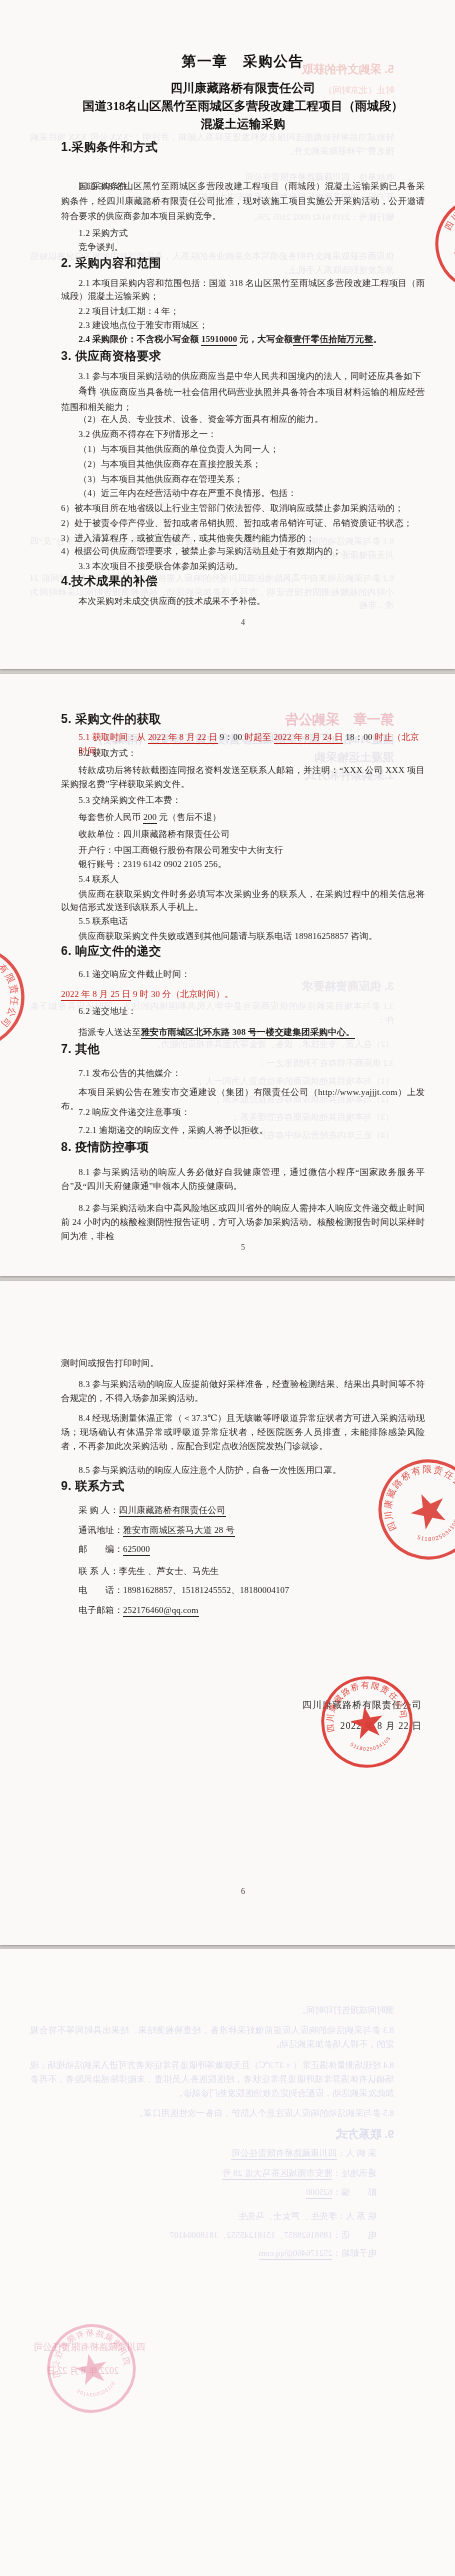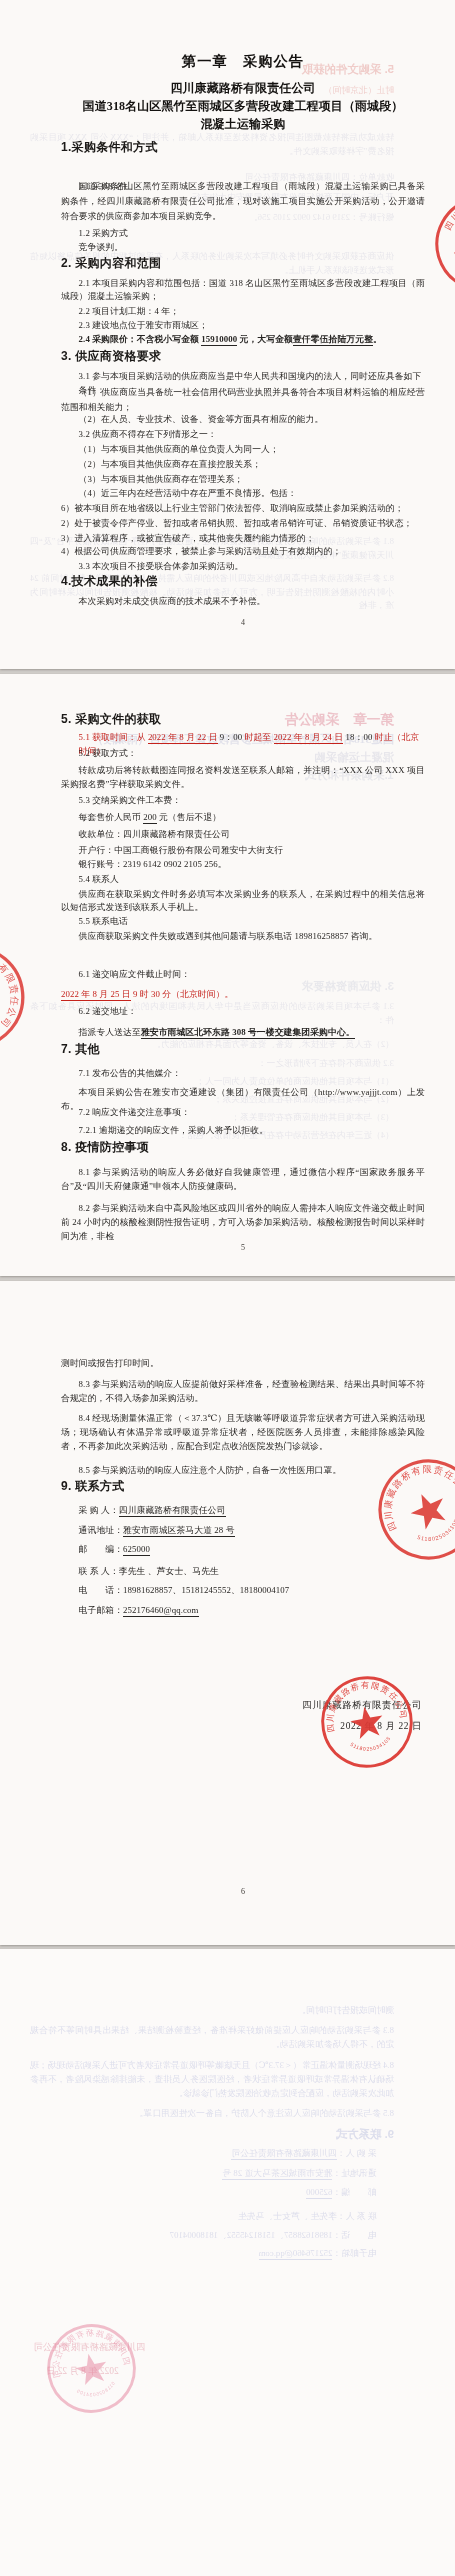--- a/index.html
+++ b/index.html
@@ -137,20 +137,21 @@
   <div class="ln sub" style="top:120px">5.3 交纳采购文件工本费：</div>
   <div class="ln sub" style="top:137px"><span>每套售价人民币 </span><span class="u">200</span><span> 元（售后不退）</span></div>
   <div class="ln sub" style="top:154px">收款单位：四川康藏路桥有限责任公司</div>
   <div class="ln sub" style="top:170px">开户行：中国工商银行股份有限公司雅安中大街支行</div>
   <div class="ln sub" style="top:184px">银行账号：2319 6142 0902 2105 256。</div>
   <div class="ln sub" style="top:199px">5.4 联系人</div>
   <div class="ln ind" style="top:214px;line-height:13px">供应商在获取采购文件时务必填写本次采购业务的联系人，在采购过程中的相关信息将以短信形式发送到该联系人手机上。</div>
   <div class="ln sub" style="top:241px">5.5 联系电话</div>
   <div class="ln ind" style="top:256px">供应商获取采购文件失败或遇到其他问题请与联系电话 189816258857 咨询。</div>
 
+  <div class="ln h" style="top:271px">6. 响应文件的递交</div>
   <div class="ln sub" style="top:294px">6.1 递交响应文件截止时间：</div>
   <div class="ln red" style="top:314px"><span class="u">2022 年 8 月 25 日</span><span> 9 时 30 分（北京时间）。</span></div>
   <div class="ln sub" style="top:331px">6.2 递交地址：</div>
   <div class="ln ind" style="top:352px"><span>指派专人送达至</span><span class="u t">雅安市雨城区北环东路 308 号一楼交建集团采购中心。</span></div>
 
   <div class="ln h" style="top:369px">7. 其他</div>
   <div class="ln sub" style="top:393px">7.1 发布公告的其他媒介：</div>
   <div class="ln ind" style="top:412px">本项目采购公告在雅安市交通建设（集团）有限责任公司（http://www.yajjjt.com）上发布。</div>
   <div class="ln sub" style="top:432px">7.2 响应文件递交注意事项：</div>
   <div class="ln sub" style="top:450px">7.2.1 逾期递交的响应文件，采购人将予以拒收。</div>

